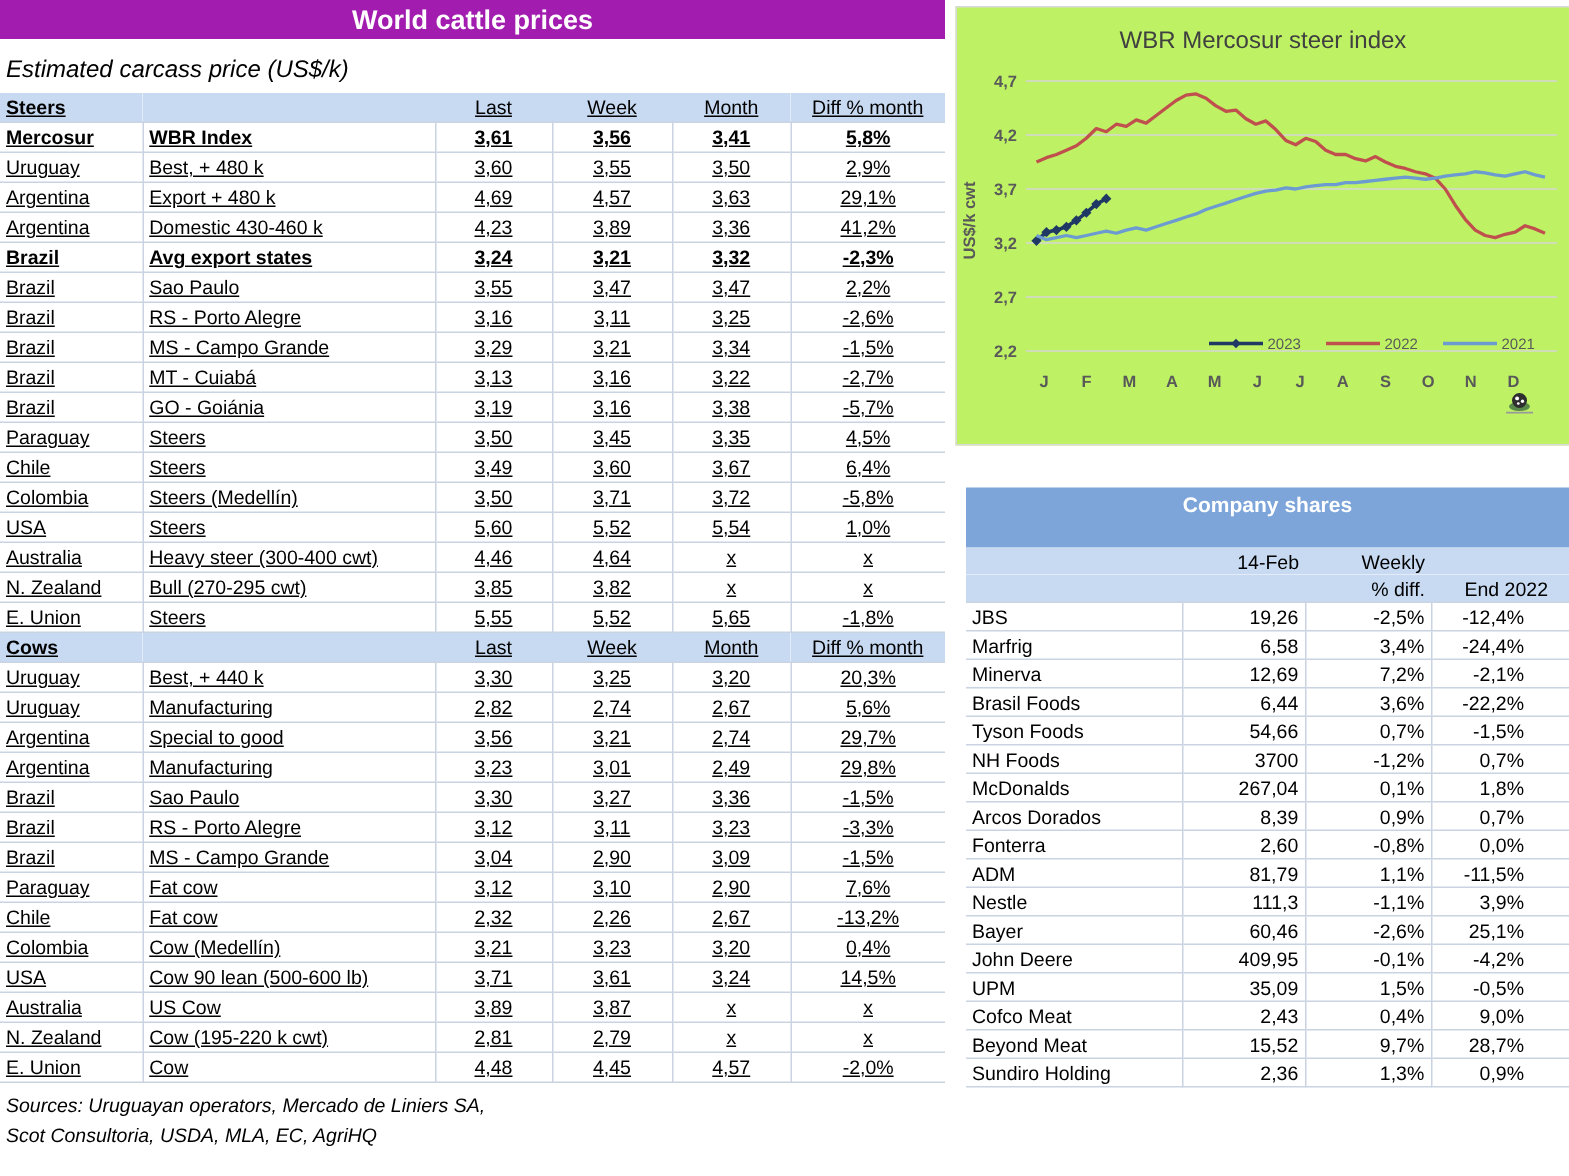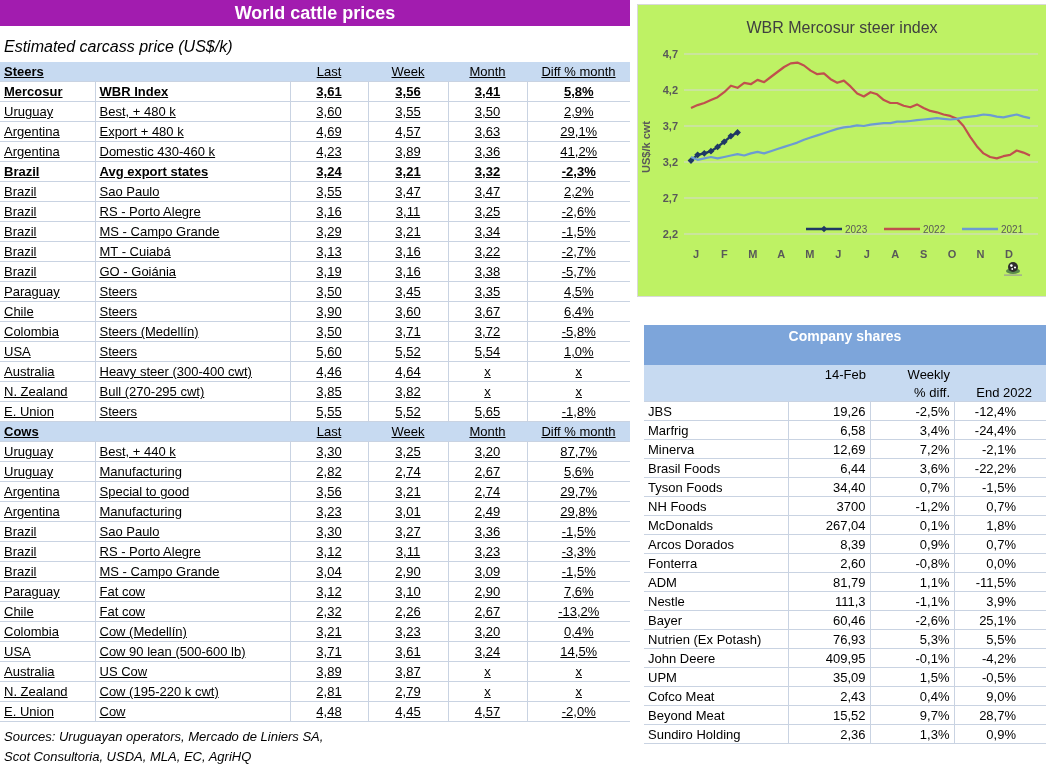--- a/index.html
+++ b/index.html
@@ -150,21 +150,21 @@
           <td>Paraguay</td>
           <td>Steers</td>
           <td class="num">3,50</td>
           <td class="num">3,45</td>
           <td class="num">3,35</td>
           <td class="num">4,5%</td>
         </tr>
         <tr class="data-row">
           <td>Chile</td>
           <td>Steers</td>
-          <td class="num">3,90</td>
+          <td class="num">3,49</td>
           <td class="num">3,60</td>
           <td class="num">3,67</td>
           <td class="num">6,4%</td>
         </tr>
         <tr class="data-row">
           <td>Colombia</td>
           <td>Steers (Medellín)</td>
           <td class="num">3,50</td>
           <td class="num">3,71</td>
           <td class="num">3,72</td>
@@ -209,21 +209,21 @@
           <td class="num">Week</td>
           <td class="num">Month</td>
           <td class="num">Diff % month</td>
         </tr>
         <tr class="data-row">
           <td>Uruguay</td>
           <td>Best, + 440 k</td>
           <td class="num">3,30</td>
           <td class="num">3,25</td>
           <td class="num">3,20</td>
-          <td class="num">87,7%</td>
+          <td class="num">20,3%</td>
         </tr>
         <tr class="data-row">
           <td>Uruguay</td>
           <td>Manufacturing</td>
           <td class="num">2,82</td>
           <td class="num">2,74</td>
           <td class="num">2,67</td>
           <td class="num">5,6%</td>
         </tr>
         <tr class="data-row">
@@ -425,21 +425,21 @@
             <td class="r end-col">-2,1%</td>
           </tr>
           <tr class="co-row">
             <td>Brasil Foods</td>
             <td class="r">6,44</td>
             <td class="r">3,6%</td>
             <td class="r end-col">-22,2%</td>
           </tr>
           <tr class="co-row">
             <td>Tyson Foods</td>
-            <td class="r">34,40</td>
+            <td class="r">54,66</td>
             <td class="r">0,7%</td>
             <td class="r end-col">-1,5%</td>
           </tr>
           <tr class="co-row">
             <td>NH Foods</td>
             <td class="r">3700</td>
             <td class="r">-1,2%</td>
             <td class="r end-col">0,7%</td>
           </tr>
           <tr class="co-row">
@@ -470,26 +470,20 @@
             <td>Nestle</td>
             <td class="r">111,3</td>
             <td class="r">-1,1%</td>
             <td class="r end-col">3,9%</td>
           </tr>
           <tr class="co-row">
             <td>Bayer</td>
             <td class="r">60,46</td>
             <td class="r">-2,6%</td>
             <td class="r end-col">25,1%</td>
-          </tr>
-          <tr class="co-row">
-            <td>Nutrien (Ex Potash)</td>
-            <td class="r">76,93</td>
-            <td class="r">5,3%</td>
-            <td class="r end-col">5,5%</td>
           </tr>
           <tr class="co-row">
             <td>John Deere</td>
             <td class="r">409,95</td>
             <td class="r">-0,1%</td>
             <td class="r end-col">-4,2%</td>
           </tr>
           <tr class="co-row">
             <td>UPM</td>
             <td class="r">35,09</td>

